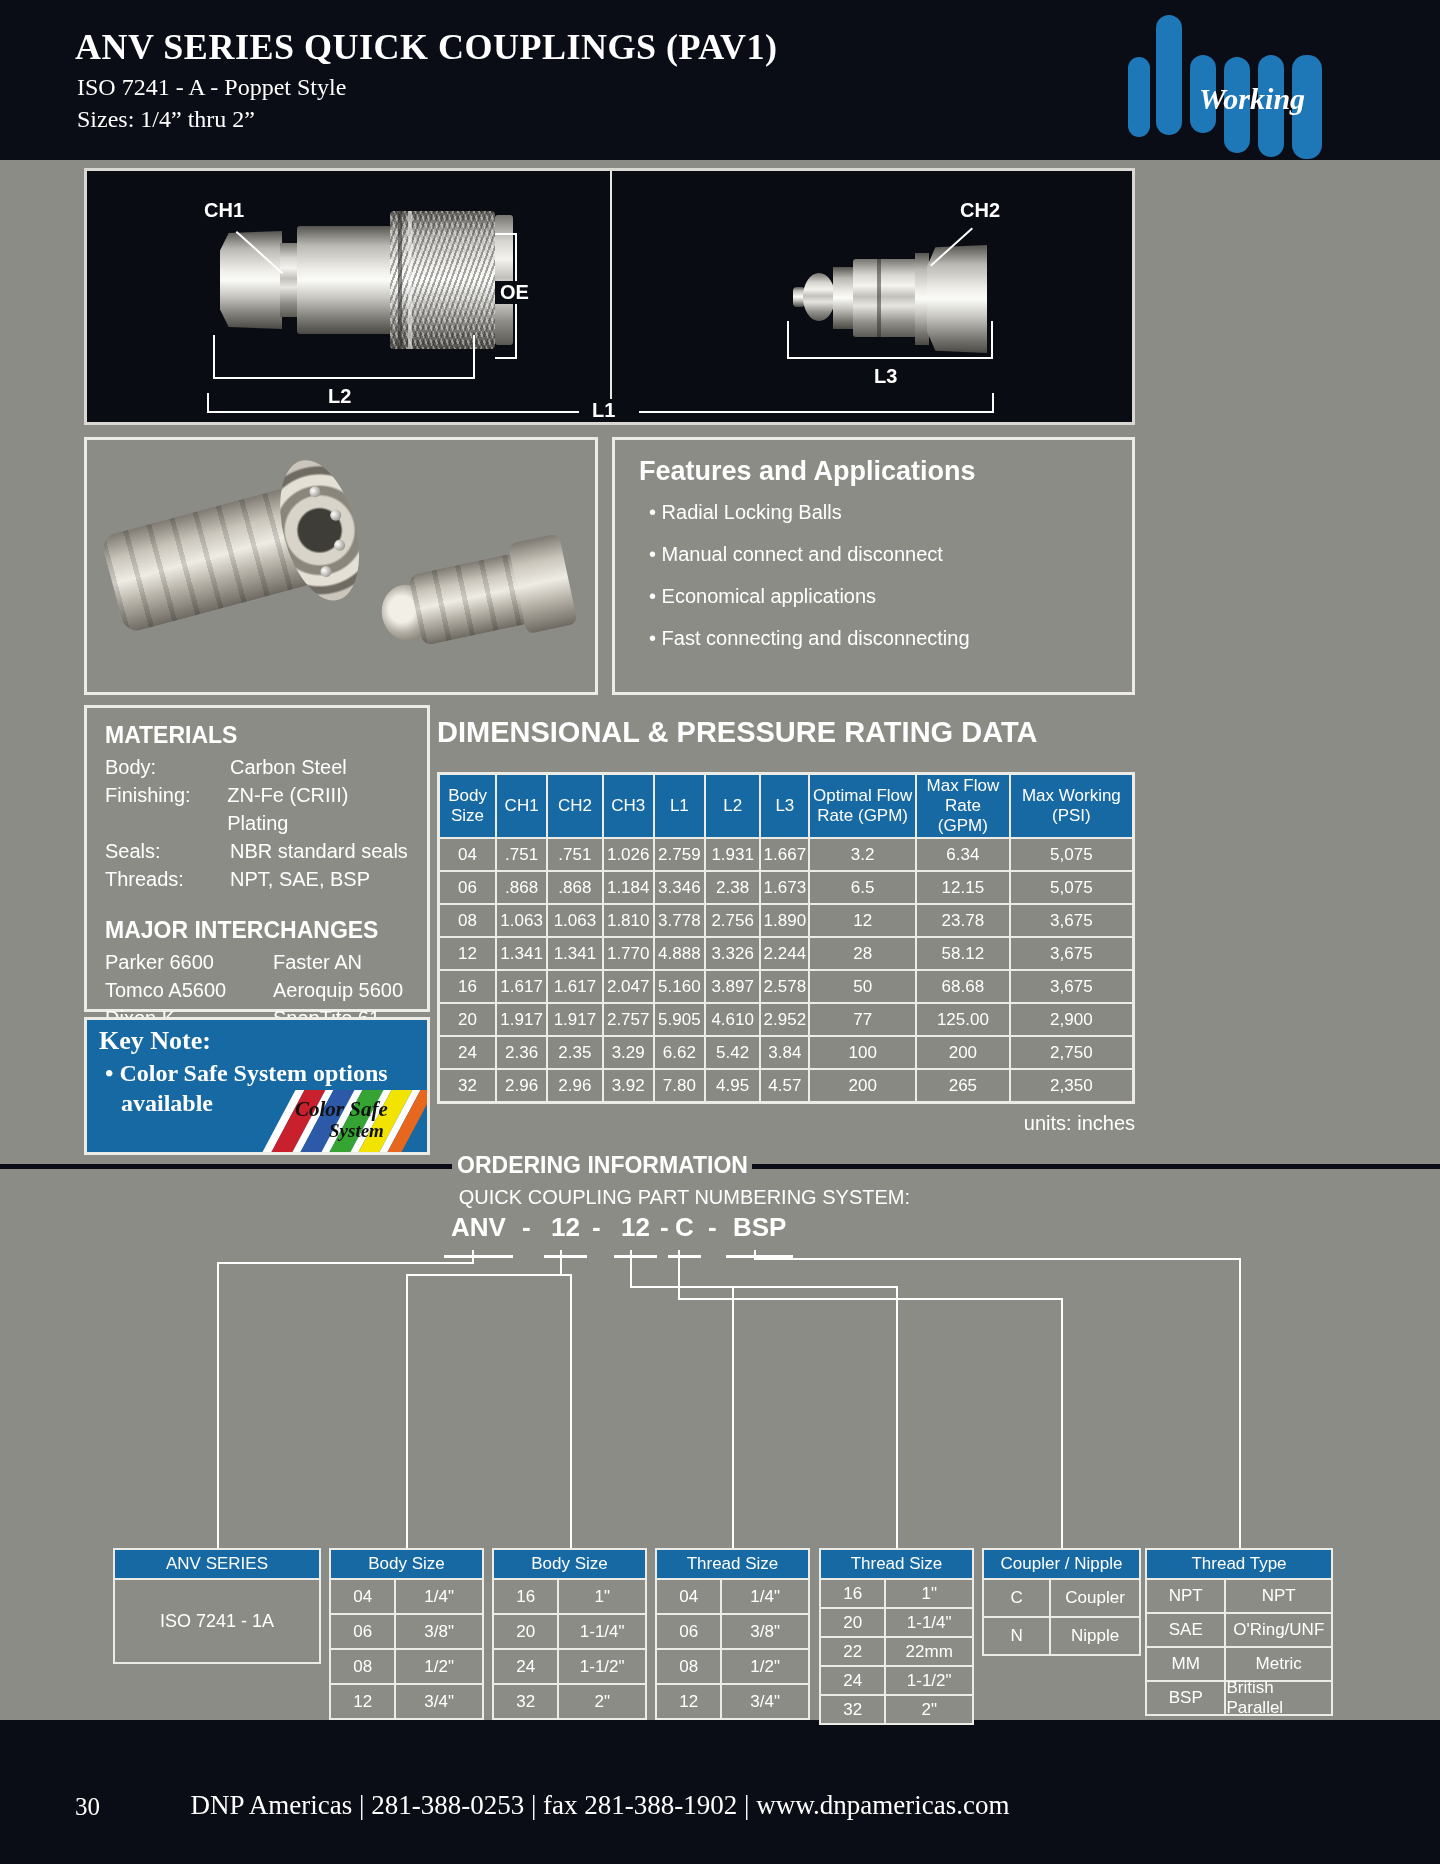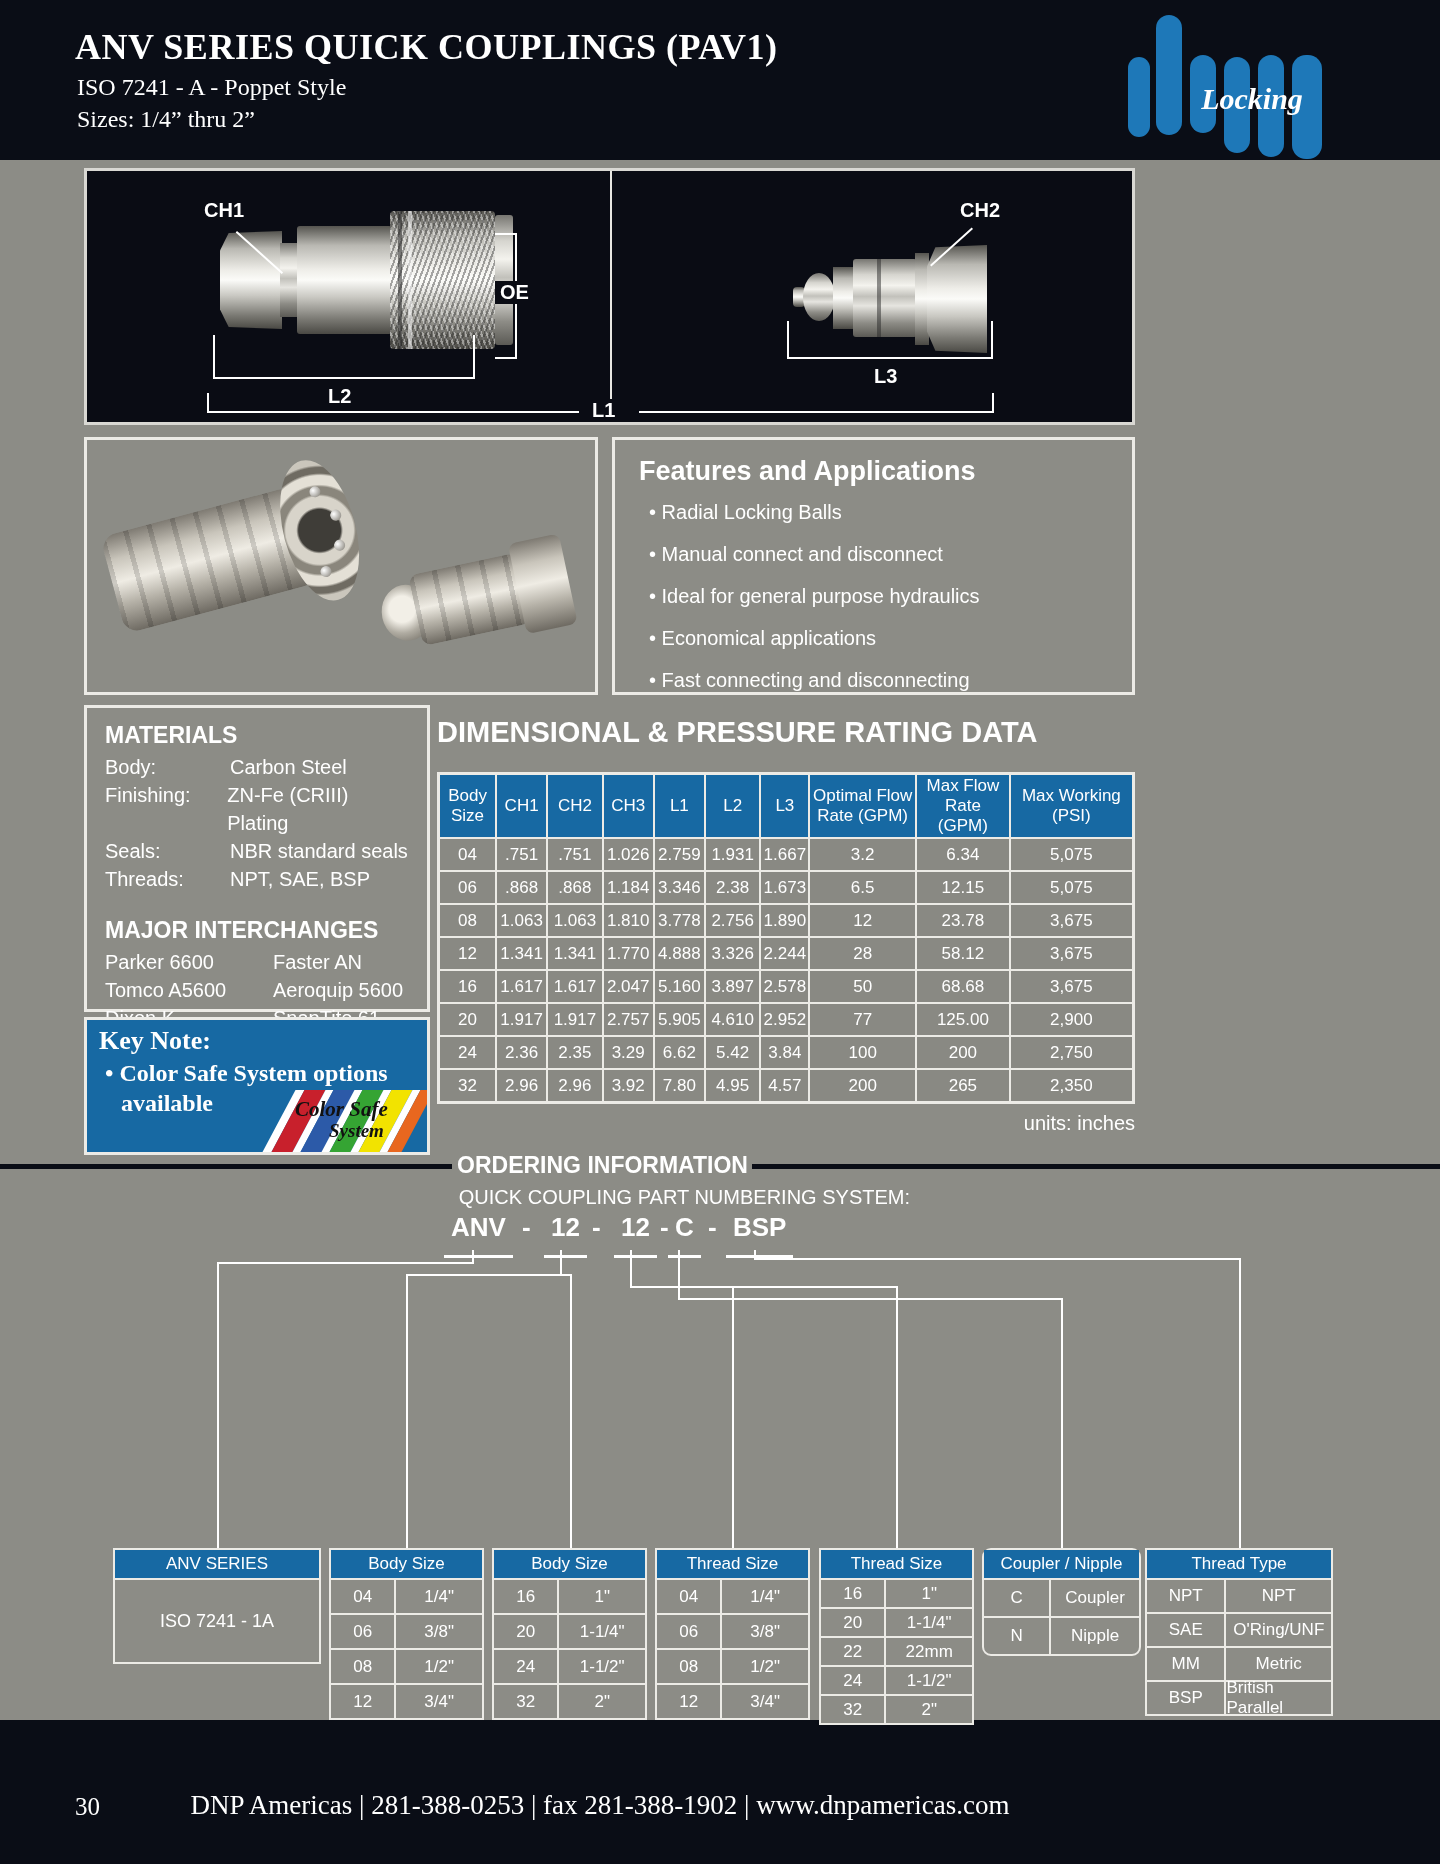--- a/index.html
+++ b/index.html
@@ -109,21 +109,21 @@
 <div class="subtitle" style="top:74px;">ISO 7241 - A - Poppet Style</div>
 <div class="subtitle" style="top:106px;">Sizes: 1/4” thru 2”</div>
 
 <div>
   <div class="logo-bar" style="left:1128px;top:57px;width:22px;height:80px;"></div>
   <div class="logo-bar" style="left:1156px;top:15px;width:26px;height:120px;"></div>
   <div class="logo-bar" style="left:1190px;top:55px;width:26px;height:78px;"></div>
   <div class="logo-bar" style="left:1224px;top:57px;width:26px;height:96px;"></div>
   <div class="logo-bar" style="left:1258px;top:55px;width:26px;height:102px;"></div>
   <div class="logo-bar" style="left:1292px;top:55px;width:30px;height:104px;"></div>
-  <div id="logo-text">Locking</div>
+  <div id="logo-text">Working</div>
 </div>
 
 <div id="draw-panel">
   <div id="draw-divider"></div>
 
   <div>
     <div class="abs metal hexside" style="left:133px;top:60px;width:62px;height:98px;"></div>
     <div class="abs metal-d" style="left:193px;top:72px;width:18px;height:74px;"></div>
     <div class="abs metal" style="left:210px;top:55px;width:95px;height:108px;border-radius:3px;"></div>
     <div class="abs knurl" style="left:303px;top:40px;width:105px;height:138px;border-radius:4px;"></div>
@@ -185,21 +185,20 @@
     <div class="abs rings" style="left:36px;top:18px;width:110px;height:72px;border-radius:10px;"></div>
     <div class="abs warm" style="left:140px;top:8px;width:52px;height:92px;border-radius:8px;"></div>
   </div>
 </div>
 
 <div id="features-panel">
   <h2>Features and Applications</h2>
   <div>
       <div class="feat-item">• Radial Locking Balls</div>
       <div class="feat-item">• Manual connect and disconnect</div>
-      <div class="feat-item">• Ideal for general purpose hydraulics</div>
       <div class="feat-item">• Economical applications</div>
       <div class="feat-item">• Fast connecting and disconnecting</div>
     </div>
 </div>
 
 <div id="materials-box">
   <h3>MATERIALS</h3>
   <div>
       <div class="mat-row">
         <span class="mat-label">Body:</span>
@@ -505,21 +504,21 @@
     </div>
     <div class="ot-row">
       <div class="ot-cell key">24</div>
       <div class="ot-cell">1-1/2"</div>
     </div>
     <div class="ot-row">
       <div class="ot-cell key">32</div>
       <div class="ot-cell">2"</div>
     </div>
   </div>
-<div class="ot rh36" style="left:982px;width:159px;border-radius:9px;">
+<div class="ot rh36" style="left:982px;width:159px;">
     <div class="ot-head">Coupler / Nipple</div>
     <div class="ot-row">
       <div class="ot-cell key">C</div>
       <div class="ot-cell">Coupler</div>
     </div>
     <div class="ot-row">
       <div class="ot-cell key">N</div>
       <div class="ot-cell">Nipple</div>
     </div>
   </div>

